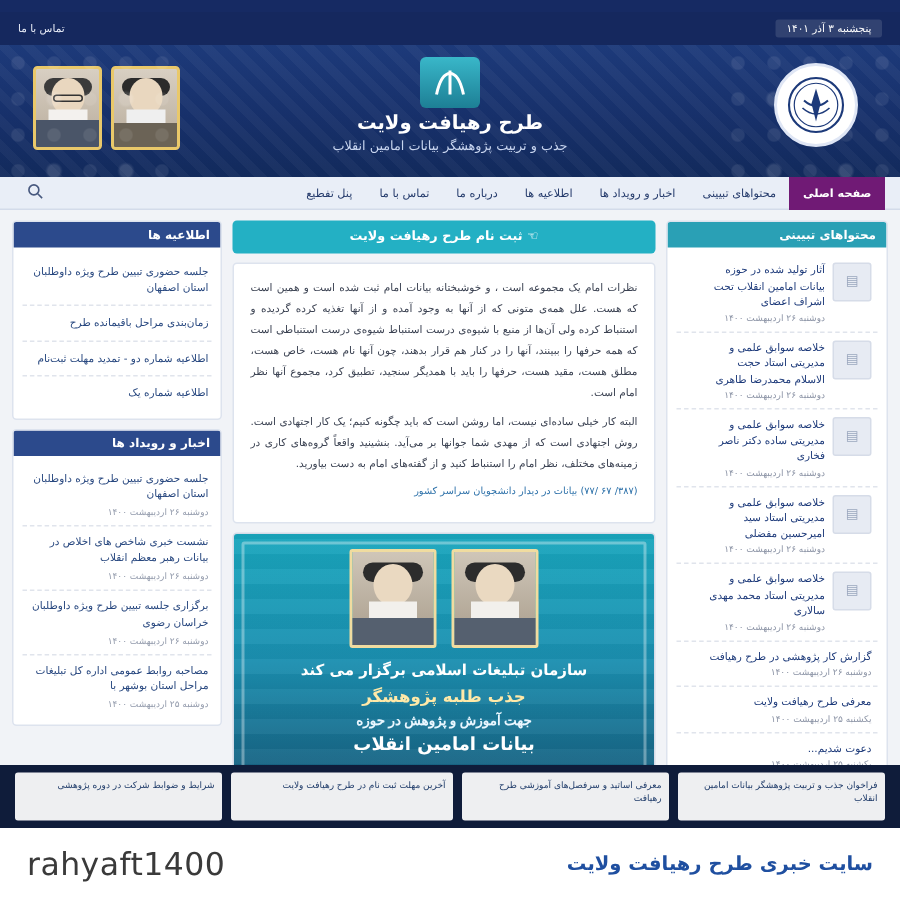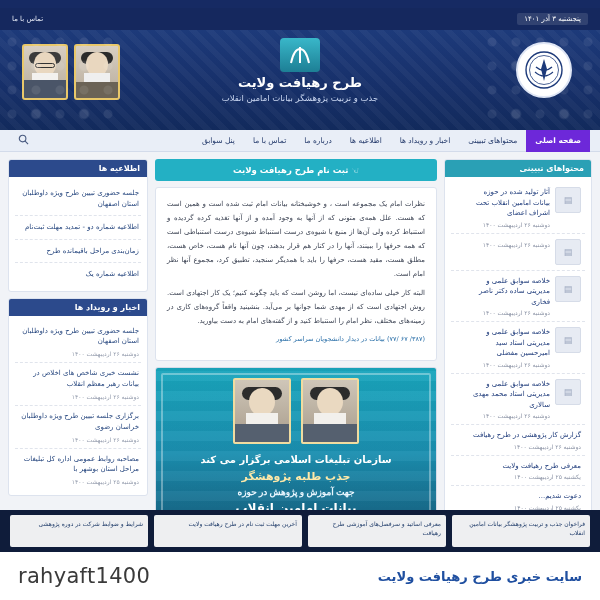--- a/index.html
+++ b/index.html
@@ -23,21 +23,21 @@
     display: flex; align-items: center; justify-content: space-between;
     padding: 0 12px;
     color: #e8ecf7; font-size: 7px;
   }
   .topbar .right-links { display: flex; gap: 10px; align-items: center; }
   .topbar .date { color: #ffffff; background: rgba(255,255,255,.12); padding: 2px 7px; border-radius: 2px; font-size: 7px;}
 
   
   .header {
     position: relative;
-    height: 100px;
+    height: 88px;
     background:
       repeating-linear-gradient(45deg, rgba(255,255,255,.035) 0 6px, rgba(0,0,0,0) 6px 12px),
       linear-gradient(180deg,#1d3a7a 0%, #17306a 55%, #122a5c 100%);
     overflow: hidden;
     display: flex; align-items: center;
   }
   .header::before, .header::after {
     content:""; position:absolute; top:0; bottom:0; width:120px;
     background-image:
       radial-gradient(circle at 12px 12px, rgba(255,255,255,.10) 4px, transparent 5px),
@@ -91,21 +91,21 @@
   .portrait .glasses { position:absolute; left:50%; top:32%; transform:translateX(-50%);
     width:20px;height:5px;border:1px solid #333;border-radius:3px; }
 
   
   .nav {
     height: 22px; background:#e9eef7; border-bottom:1px solid #d3dbea;
     display:flex; align-items:center; padding:0 10px; gap:0;
     font-size:7.5px; color:#243a6b;
   }
   .nav .item { padding:0 9px; height:22px; display:flex;align-items:center; cursor:pointer; white-space:nowrap;}
-  .nav .item.active { background:#6d28d9; color:#fff; font-weight:bold; }
+  .nav .item.active { background:#701a75; color:#fff; font-weight:bold; }
   .nav .search { margin-right:auto; margin-left:0; padding:0 8px; color:#48597f; }
 
   
   .content {
     display:flex; gap:7px; padding:7px 8px 0 8px;
     height: 430px;
     background:#f1f3f7;
   }
   .col-right { width:148px; display:flex; flex-direction:column; gap:6px; }
   .col-mid { flex:1; display:flex; flex-direction:column; gap:6px; }
@@ -247,21 +247,21 @@
     </div>
   </div>
 
   <div class="nav">
     <div class="item active">صفحه اصلی</div>
     <div class="item">محتواهای تبیینی</div>
     <div class="item">اخبار و رویداد ها</div>
     <div class="item">اطلاعیه ها</div>
     <div class="item">درباره ما</div>
     <div class="item">تماس با ما</div>
-    <div class="item">پنل سوابق</div>
+    <div class="item">پنل تفطیع</div>
     <div class="search">
       <svg width="11" height="11" viewBox="0 0 12 12" aria-hidden="true">
         <circle cx="5" cy="5" r="3.6" fill="none" stroke="#48597f" stroke-width="1.2"></circle>
         <line x1="7.8" y1="7.8" x2="11" y2="11" stroke="#48597f" stroke-width="1.2"></line>
       </svg>
     </div>
   </div>
 
   <div class="content">
 
@@ -272,20 +272,21 @@
           <div class="list-item">
             <div class="li-thumb">▤</div>
             <div class="li-text">
               <div class="li-title">آثار تولید شده در حوزه بیانات امامین انقلاب تحت اشراف اعضای</div>
               <div class="li-date">دوشنبه ۲۶ اردیبهشت ۱۴۰۰</div>
             </div>
           </div>
           <div class="list-item">
             <div class="li-thumb">▤</div>
             <div class="li-text">
+              <div class="li-title">خلاصه سوابق علمی و مدیریتی استاد حجت الاسلام محمدرضا طاهری</div>
               <div class="li-date">دوشنبه ۲۶ اردیبهشت ۱۴۰۰</div>
             </div>
           </div>
           <div class="list-item">
             <div class="li-thumb">▤</div>
             <div class="li-text">
               <div class="li-title">خلاصه سوابق علمی و مدیریتی ساده دکتر ناصر فخاری</div>
               <div class="li-date">دوشنبه ۲۶ اردیبهشت ۱۴۰۰</div>
             </div>
           </div>
@@ -362,22 +363,22 @@
         </div>
         <div class="l6">روابط عمومی و اطلاع رسانی</div>
       </div>
     </div>
 
     <div class="col-left">
       <div class="card">
         <div class="card-head">اطلاعیه ها</div>
         <div class="card-body">
           <div class="notice-item">جلسه حضوری تبیین طرح ویژه داوطلبان استان اصفهان</div>
+          <div class="notice-item">زمان‌بندی مراحل باقیمانده طرح</div>
           <div class="notice-item">اطلاعیه شماره دو - تمدید مهلت ثبت‌نام</div>
-          <div class="notice-item">زمان‌بندی مراحل باقیمانده طرح</div>
           <div class="notice-item">اطلاعیه شماره یک</div>
         </div>
       </div>
 
       <div class="card">
         <div class="card-head">اخبار و رویداد ها</div>
         <div class="card-body">
           <div class="news-item">
             <div class="news-title">جلسه حضوری تبیین طرح ویژه داوطلبان استان اصفهان</div>
             <div class="news-date">دوشنبه ۲۶ اردیبهشت ۱۴۰۰</div>

